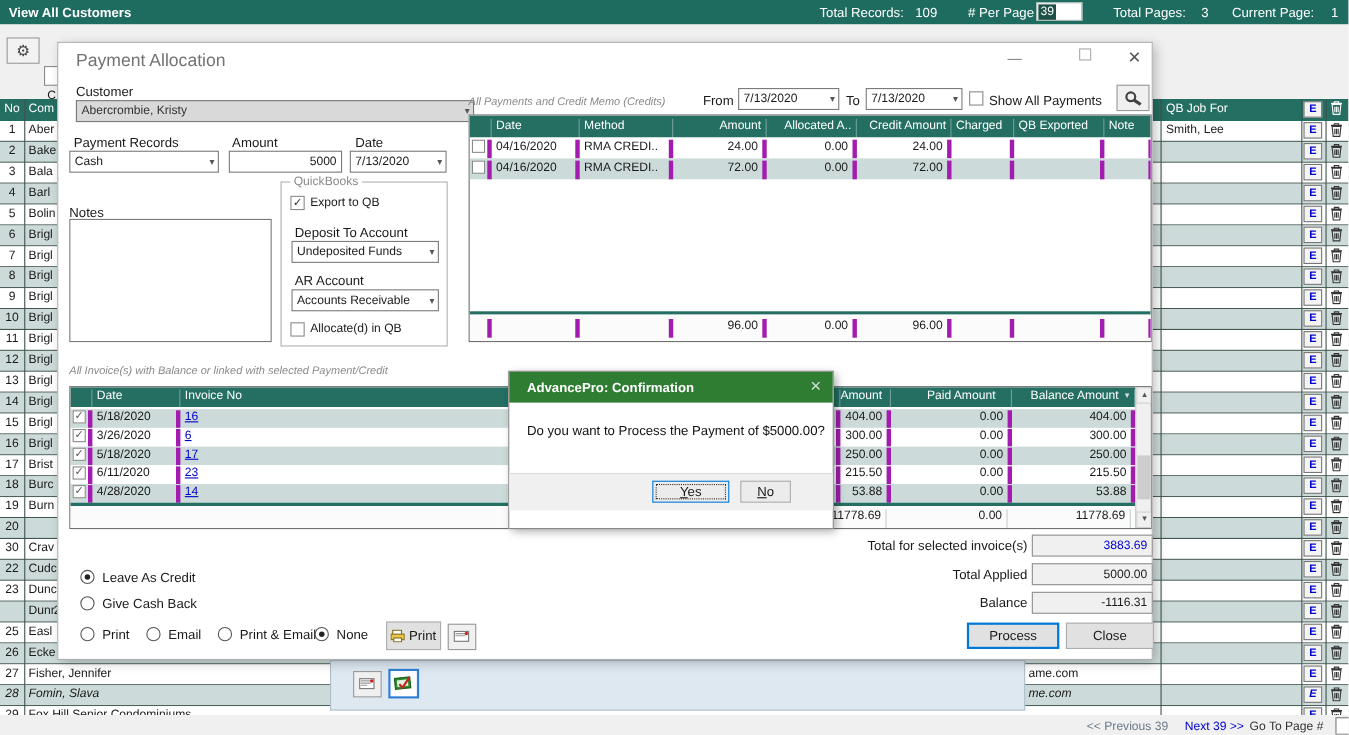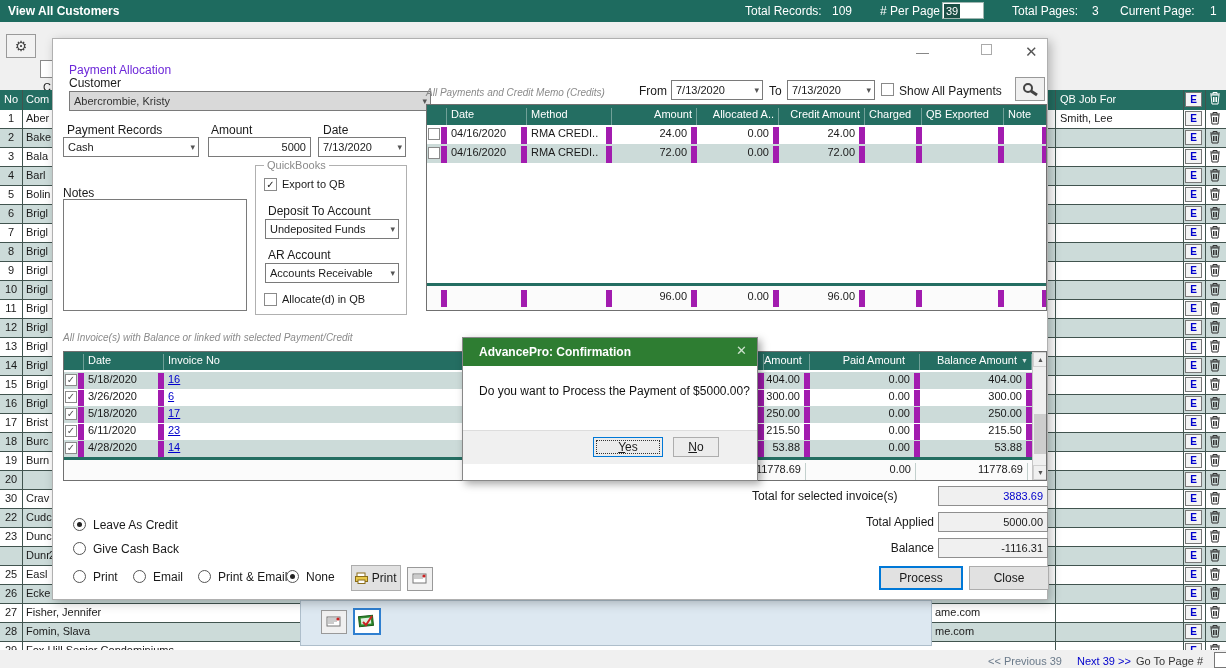--- a/index.html
+++ b/index.html
@@ -26,37 +26,37 @@
   .bgc{position:absolute;top:2px;font-size:11px;white-space:nowrap}
   .vline{position:absolute;top:0;width:1px;height:562px;background:#41544f}
   .ebtn{position:absolute;width:17px;height:15px;background:#f4f4f4;border:1px solid #777;color:#0000cc;font-weight:bold;font-size:10px;text-align:center;line-height:13px}
   .trash{position:absolute;width:16px;height:16px;text-align:center}
   
   .pagebar{position:absolute;left:0;top:650px;width:1226px;height:34px;background:#f0f0f0;z-index:2;font-size:11px}
   .pagebar .pg{position:absolute;top:5px;white-space:nowrap}
   .goto-input{position:absolute;left:1214px;top:2px;width:40px;height:16px;background:#fff;border:1px solid #777}
   
   .pa-dialog{position:absolute;left:52px;top:38px;width:996px;height:562px;background:#fff;border:1px solid #b0b0b0;box-shadow:3px 3px 10px rgba(0,0,0,.25);z-index:10}
-  .pa-title{position:absolute;left:16px;top:24px;color:#6d28d9;font-size:12px}
+  .pa-title{position:absolute;left:16px;top:8px;color:#737373;font-size:16px}
   .winbtn{position:absolute;color:#777;font-size:13px;text-align:center}
   .lbl{position:absolute;font-size:12px;color:#1a1a1a;white-space:nowrap}
   .combo{position:absolute;background:#fff;border:1px solid #7a7a7a;font-size:11px;line-height:18px;padding-left:4px;white-space:nowrap;overflow:hidden}
   .combo .chev{position:absolute;right:3px;top:0;color:#555;font-size:9px;line-height:18px}
   .combo.disabled{background:#d9d9d9;color:#333}
   .input{position:absolute;background:#fff;border:1px solid #7a7a7a;font-size:11px;line-height:18px;padding:0 4px;text-align:right}
   .textarea{position:absolute;background:#fff;border:1px solid #7a7a7a}
   .fieldset{position:absolute;border:1px solid #b0b0b0}
   .fieldset .legend{position:absolute;top:-7px;left:8px;background:#fff;padding:0 3px;color:#8a8a8a;font-size:11px}
   .caption{position:absolute;font-style:italic;color:#8a8a8a;font-size:10px;white-space:nowrap}
   .grid{position:absolute;border:1px solid #707070;background:#fff;overflow:hidden}
   .g-header{position:absolute;left:0;top:0;height:20px;background:#246e62;color:#fff;width:100%}
   .g-hcell{position:absolute;top:3px;font-size:11px;white-space:nowrap;overflow:hidden;border-right:1px solid rgba(255,255,255,.35);height:17px}
   .g-row{position:absolute;left:0;height:19px;background:#fff}
   .g-row.alt{background:#ccdbd9}
-  .g-cell{position:absolute;top:2px;font-size:11px;white-space:nowrap;border-right:6px solid #a21caf;height:17px}
+  .g-cell{position:absolute;top:2px;font-size:11px;white-space:nowrap;border-right:4px solid #a21caf;height:17px}
   .sep-teal{position:absolute;left:0;width:100%;height:3px;background:#246e62}
   .link{color:#0000cc;text-decoration:underline}
   .radio{position:absolute;width:13px;height:13px;border:1px solid #555;border-radius:50%;background:#fff}
   .radio.sel::after{content:"";position:absolute;left:3px;top:3px;width:5px;height:5px;border-radius:50%;background:#222}
   .btn{position:absolute;background:#e1e1e1;border:1px solid #adadad;font-size:12px;text-align:center;color:#1a1a1a}
   .btn.focus-blue{border:2px solid #0078d7}
   .tot-box{position:absolute;width:110px;height:20px;background:#f0f0f0;border:1px solid #8f8f8f;font-size:11px;text-align:right;padding:3px 4px 0 0}
   .scrollbar{position:absolute;background:#f0f0f0;border-left:1px solid #c5c5c5}
   .sb-arrow{position:absolute;left:0;width:100%;height:15px;background:#f0f0f0;border:1px solid #d0d0d0;color:#555;font-size:7px;text-align:center;line-height:13px}
   .sb-thumb{position:absolute;left:1px;width:13px;background:#cdcdcd}
@@ -318,21 +318,21 @@
     </div>
     <div class="bgrow" style="top: 514px;">
       <div class="bgc" style="left: 0px; width: 22px; text-align: center;">27</div>
       <div class="bgc" style="left: 26px;">Fisher, Jennifer</div>
       <div class="bgc" style="left: 935px;">ame.com</div>
       <div class="ebtn" style="left: 1185px; top: 1px;">E</div>
       <div class="trash" style="left: 1207px; top: 1px;"><svg width="12" height="14">
           <path d="M2 4 h8 l-1 9 h-6 z M1 3 h10 M4 3 v-1.5 h4 v1.5 M4.5 6 v5 M6 6 v5 M7.5 6 v5" fill="none" stroke="#333" stroke-width="1"></path>
         </svg></div>
     </div>
-    <div class="bgrow alt" style="top: 533px;">
+    <div class="bgrow alt" style="top: 533px; font-style: italic;">
       <div class="bgc" style="left: 0px; width: 22px; text-align: center;">28</div>
       <div class="bgc" style="left: 26px;">Fomin, Slava</div>
       <div class="bgc" style="left: 935px;">me.com</div>
       <div class="ebtn" style="left: 1185px; top: 1px;">E</div>
       <div class="trash" style="left: 1207px; top: 1px;"><svg width="12" height="14">
           <path d="M2 4 h8 l-1 9 h-6 z M1 3 h10 M4 3 v-1.5 h4 v1.5 M4.5 6 v5 M6 6 v5 M7.5 6 v5" fill="none" stroke="#333" stroke-width="1"></path>
         </svg></div>
     </div>
     <div class="bgrow" style="top: 552px;">
       <div class="bgc" style="left: 0px; width: 22px; text-align: center;">29</div>
@@ -542,21 +542,21 @@
         <div class="g-cell" style="left: 736px; width: 116px; top: 3px; text-align: right; padding-right: 4px; border-right: 1px solid rgb(195, 208, 205);">0.00</div>
         <div class="g-cell" style="left: 848px; width: 116px; top: 3px; text-align: right; padding-right: 4px; border-right: 1px solid rgb(195, 208, 205);">11778.69</div>
       </div>
       <div class="scrollbar" style="left: 968px; top: 0px; width: 16px; height: 130px;">
         <div class="sb-arrow" style="top: 0px;">▲</div>
         <div class="sb-arrow" style="top: 113px;">▼</div>
         <div class="sb-thumb" style="top: 62px; height: 40px;"></div>
       </div>
     </div>
 
-  <div class="lbl" style="left:699px;top:450px;width:182px;">Total for selected invoice(s)</div>
+  <div class="lbl" style="left:699px;top:450px;width:182px;text-align:right">Total for selected invoice(s)</div>
   <div class="tot-box" style="left:885px;top:447px;color:#0000cc">3883.69</div>
   <div class="lbl" style="left:699px;top:476px;width:182px;text-align:right">Total Applied</div>
   <div class="tot-box" style="left:885px;top:473px">5000.00</div>
   <div class="lbl" style="left:699px;top:502px;width:182px;text-align:right">Balance</div>
   <div class="tot-box" style="left:885px;top:499px">-1116.31</div>
 
   <span class="radio sel" style="left:20px;top:479px"></span>
   <div class="lbl" style="left:40px;top:479px">Leave As Credit</div>
   <span class="radio" style="left:20px;top:503px"></span>
   <div class="lbl" style="left:40px;top:503px">Give Cash Back</div>

